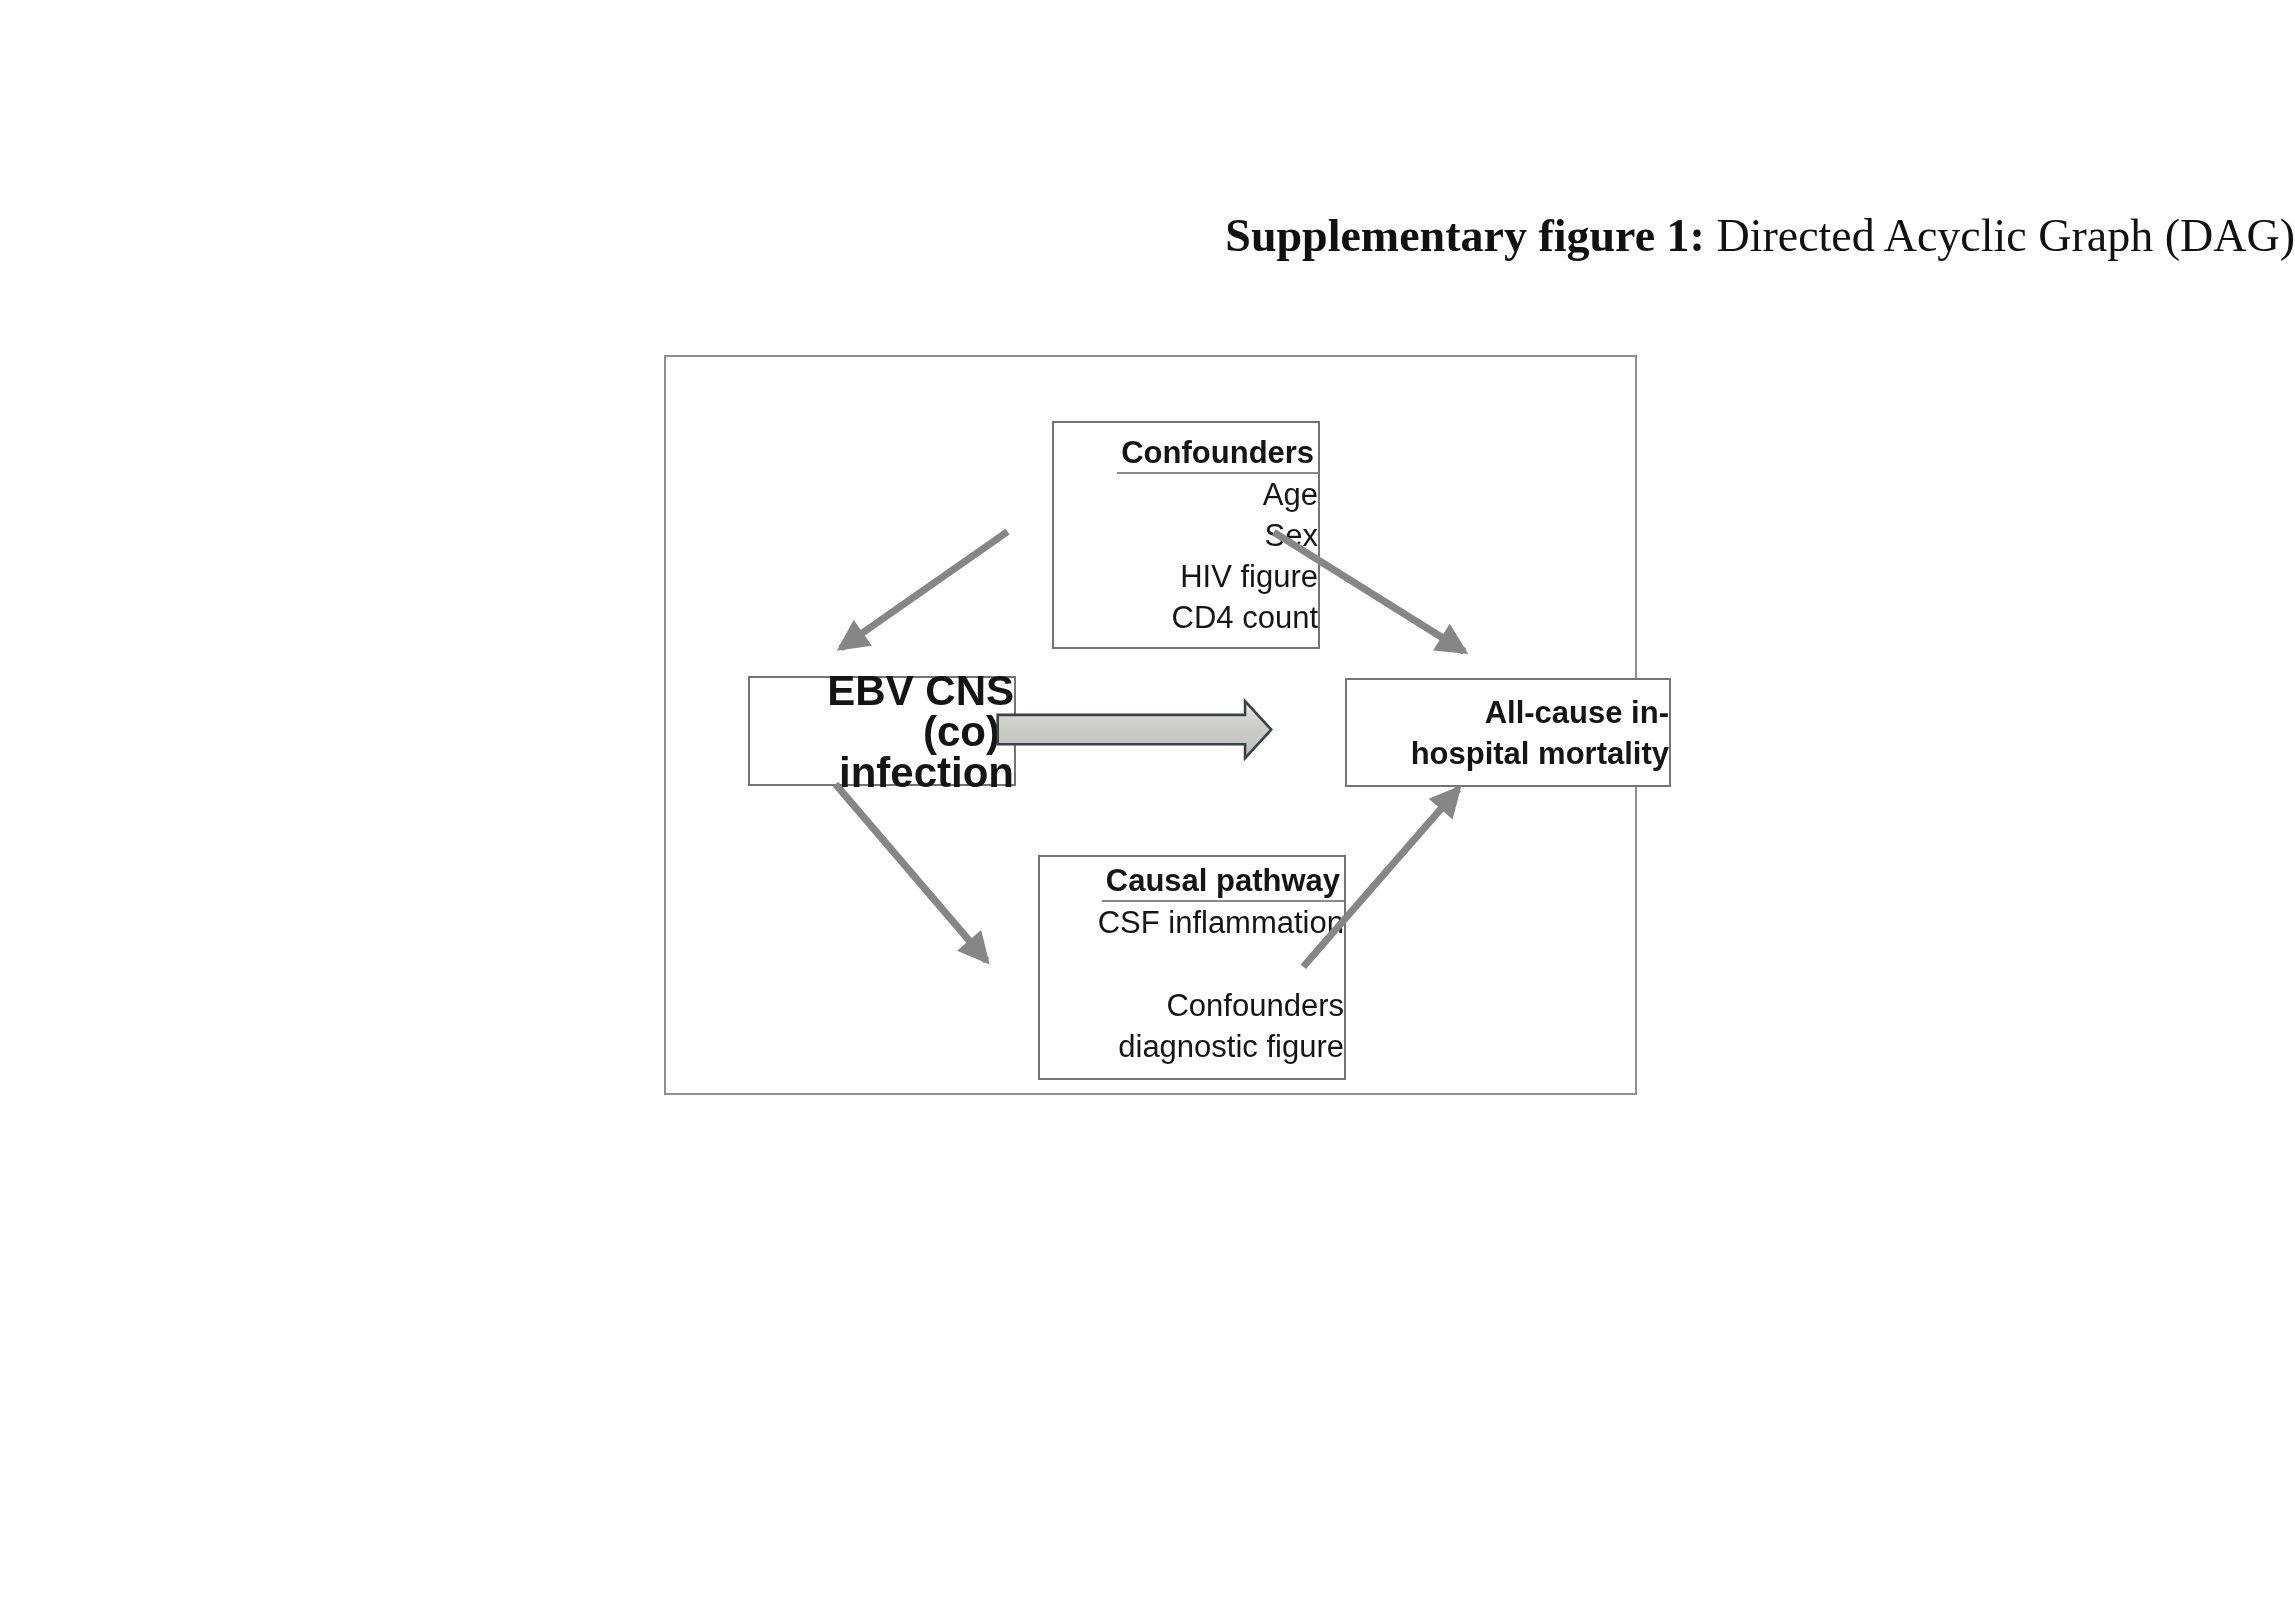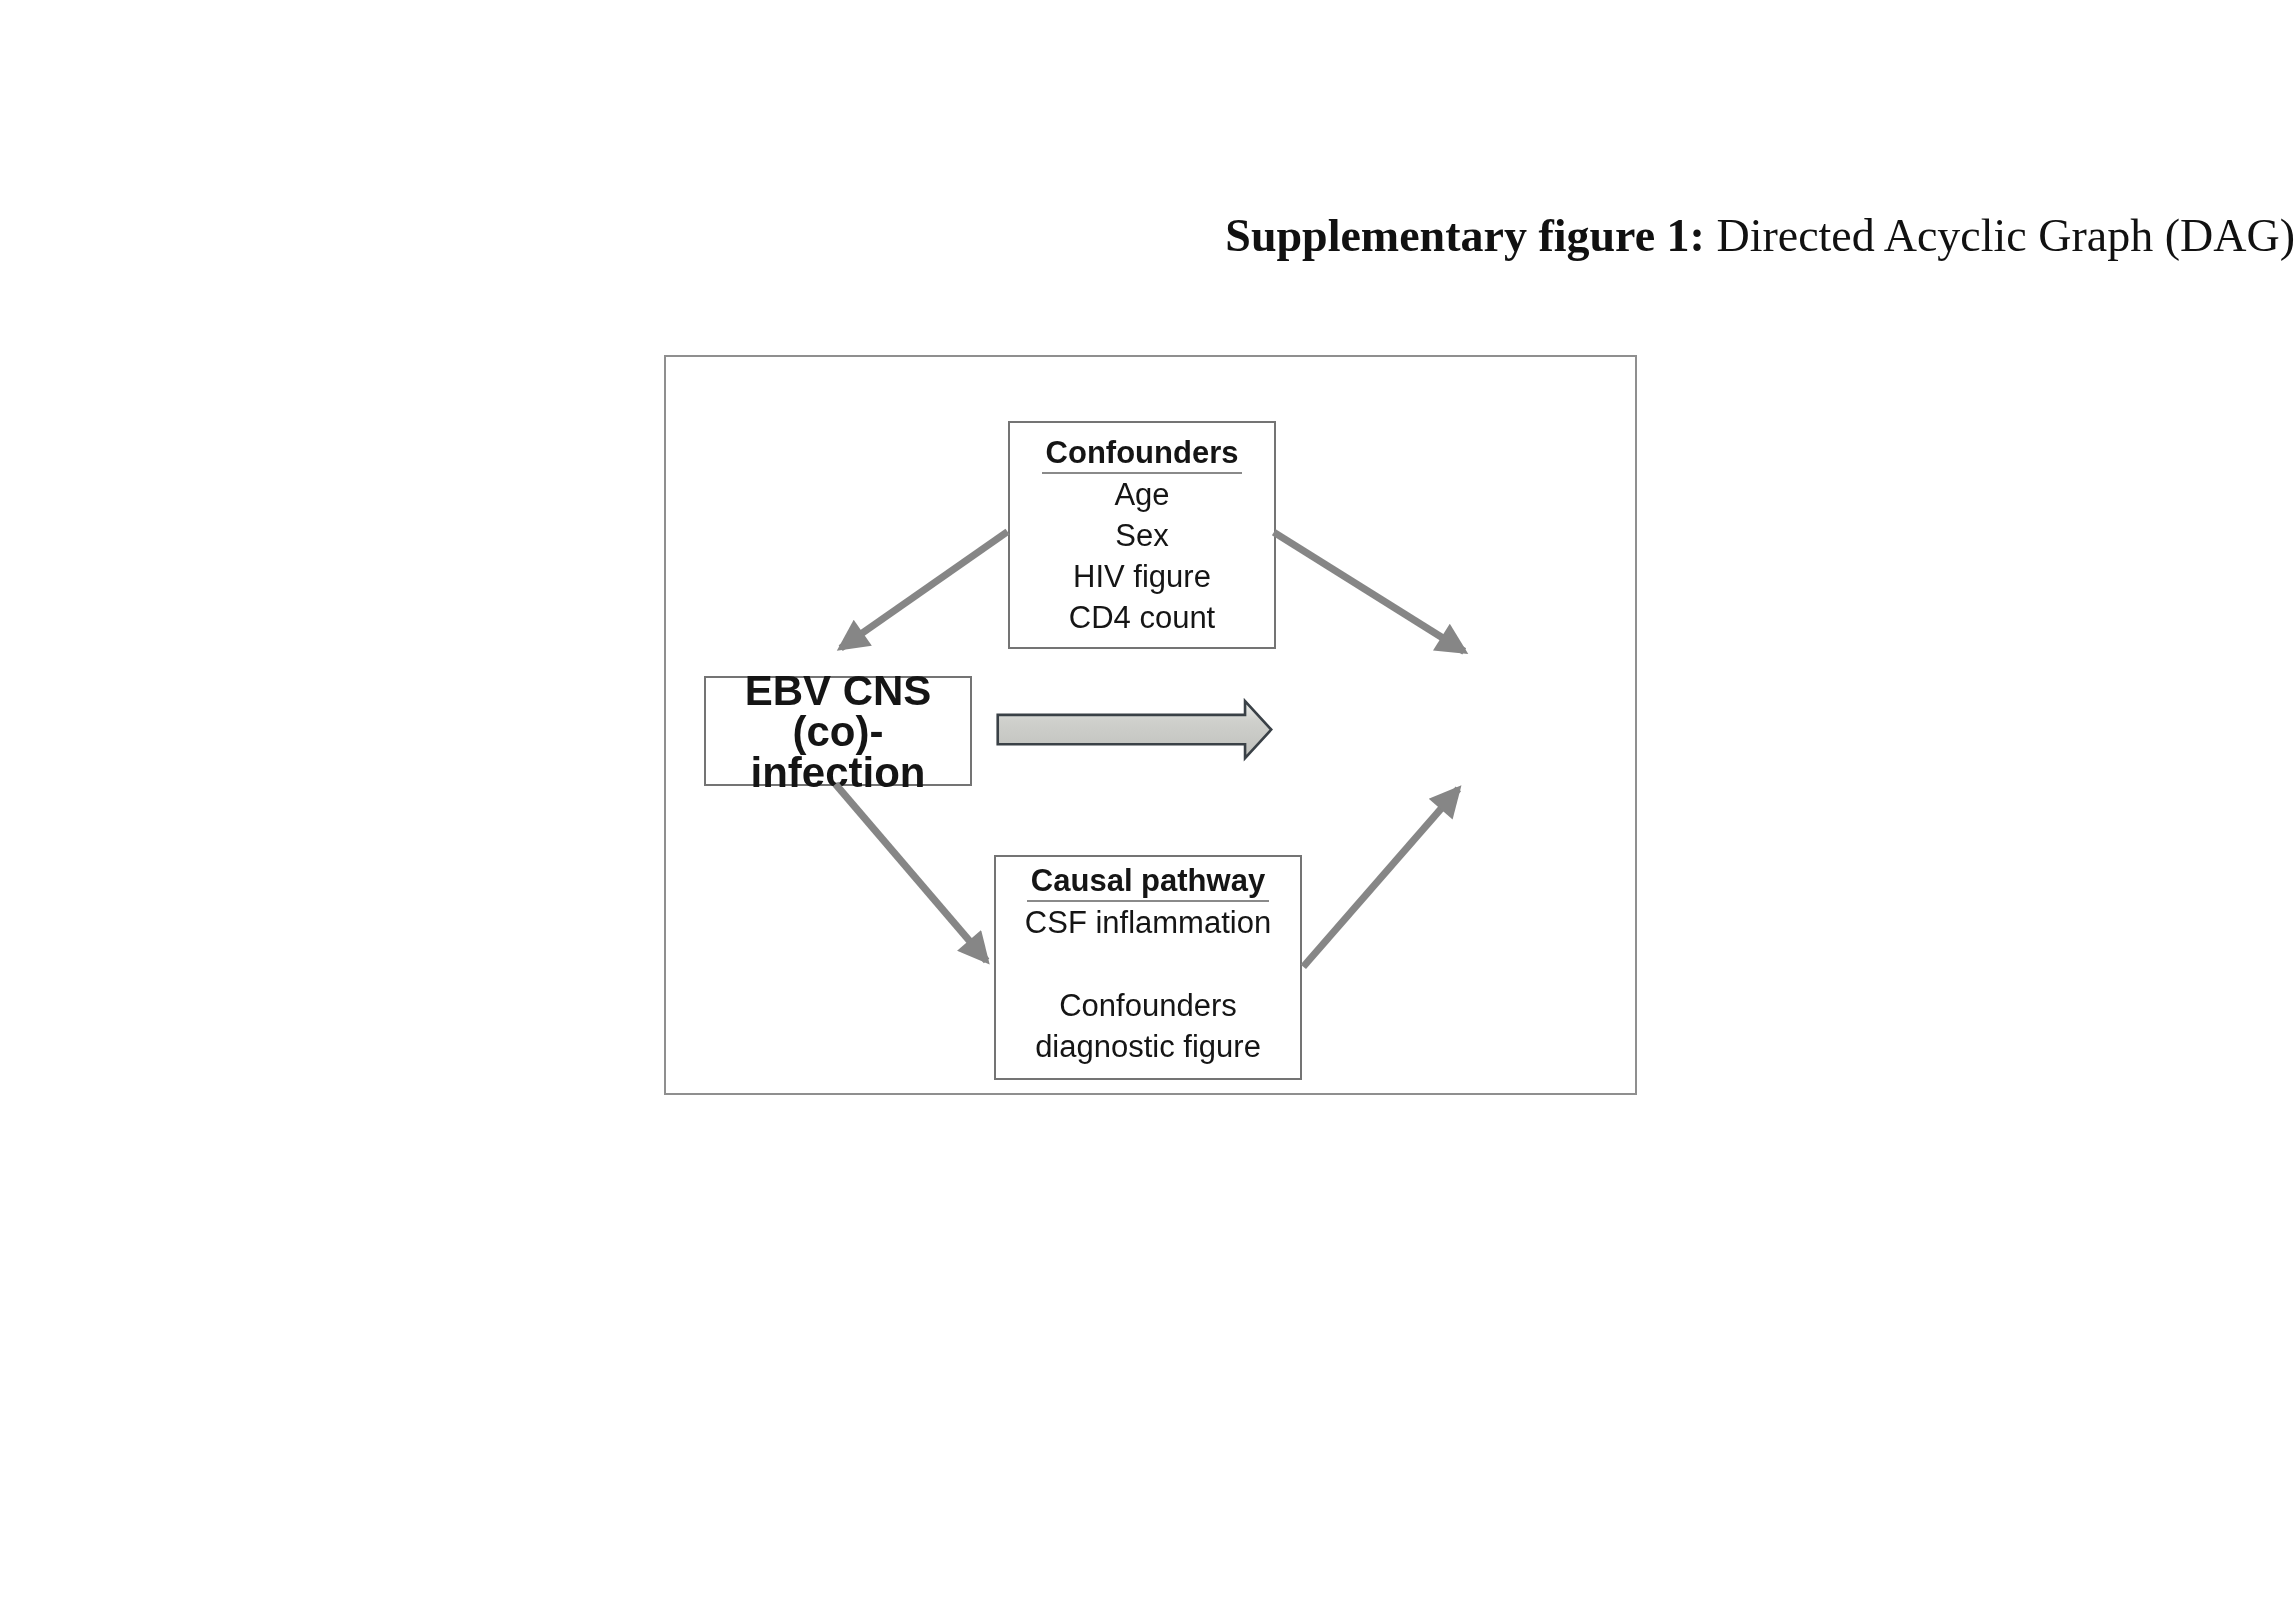--- a/index.html
+++ b/index.html
@@ -42,22 +42,23 @@
   }
 
   .node {
     position: absolute;
     box-sizing: border-box;
     border: 2.6px solid #747474;
     background: #ffffff;
     font-family: "Liberation Sans", sans-serif;
     font-size: 31px;
     line-height: 41px;
-    text-align: center;
+    text-align: right;
     color: #151515;
+    margin-left: 44px;
   }
   .node-confounders { left: 342px; top:  64px; width: 268px; height: 228px; padding-top: 9.2px; }
   .node-exposure    { left:  38px; top: 319px; width: 268px; height: 110px; display: flex; flex-direction: column; justify-content: center; font-weight: 700; font-size: 42px; }
   .node-outcome     { left: 635px; top: 321px; width: 326px; height: 109px; display: flex; flex-direction: column; justify-content: center; font-weight: 700; font-size: 31px; }
   .node-mediator    { left: 328px; top: 498px; width: 308px; height: 225px; padding-top: 3px; }
 
   .node-heading {
     font-weight: 700;
   }
   .u-line {
@@ -96,20 +97,24 @@
       <div>Sex</div>
       <div>HIV figure</div>
       <div>CD4 count</div>
     </div>
 
     <div class="node node-exposure">
       <div>EBV CNS (co)-</div>
       <div>infection</div>
     </div>
 
+    <div class="node node-outcome">
+      <div>All-cause in-</div>
+      <div>hospital mortality</div>
+    </div>
 
     <div class="node node-mediator">
       <div class="node-heading">
         <span class="u-line">Causal pathway</span>
       </div>
       <div>CSF inflammation</div>
       <div class="spacer-line"></div>
       <div>Confounders</div>
       <div>diagnostic figure</div>
     </div>

